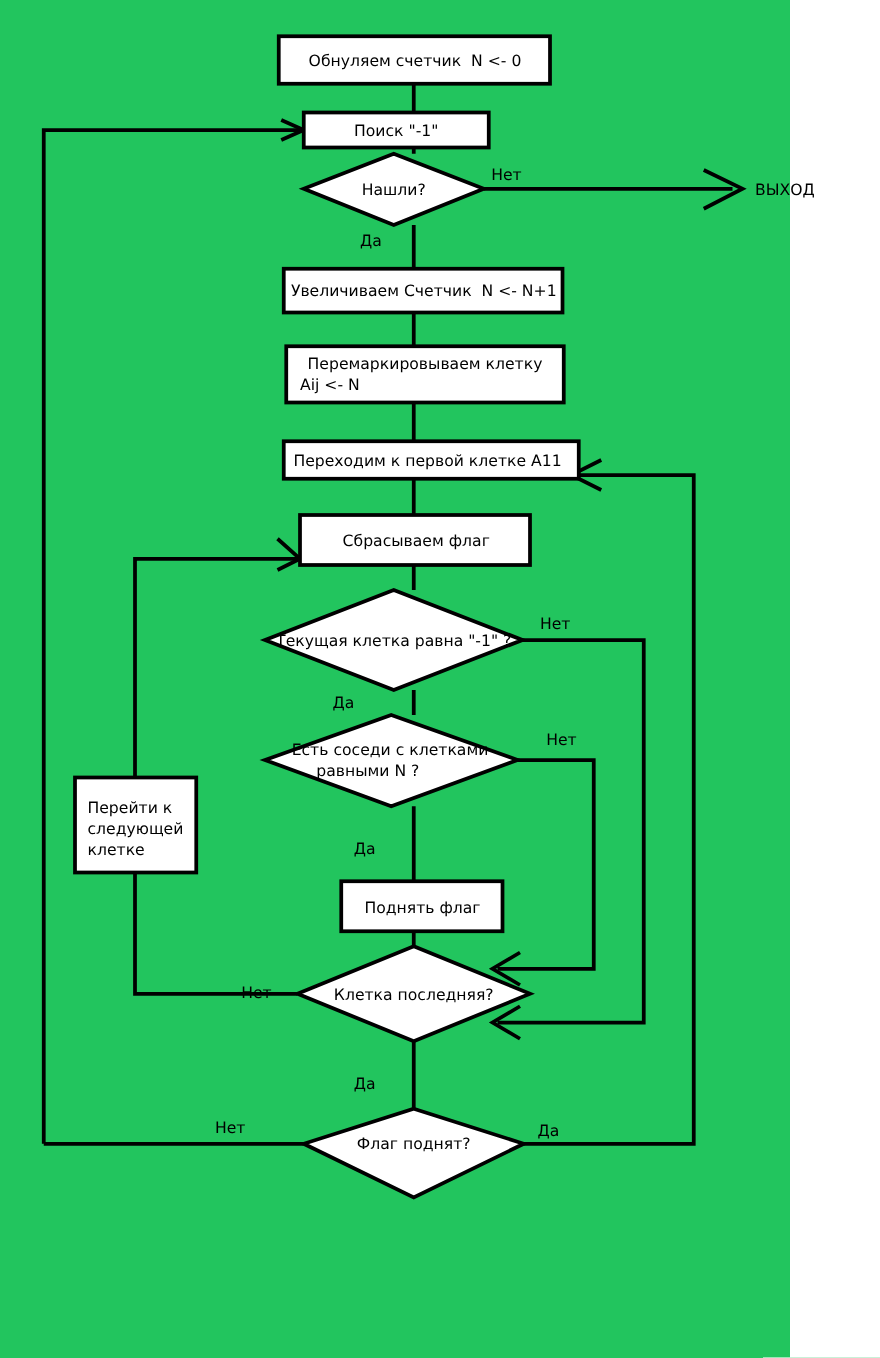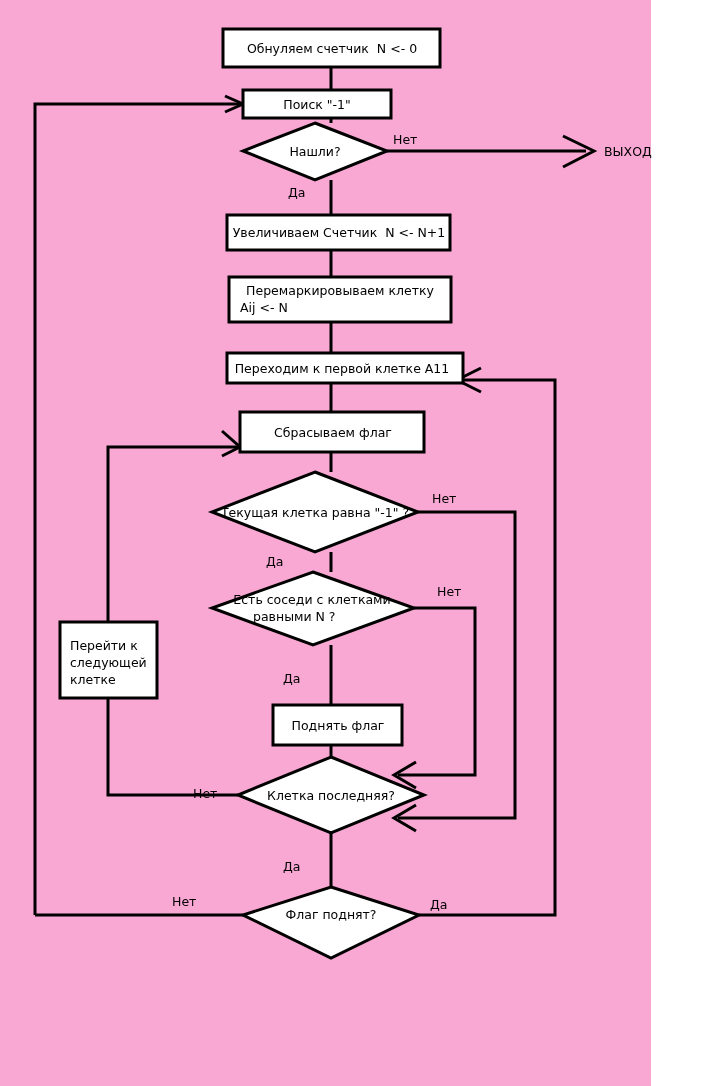--- a/index.html
+++ b/index.html
@@ -10,22 +10,21 @@
   body {
     width: 704px;
     height: 1086px;
     font-family: "DejaVu Sans", sans-serif;
     overflow: hidden;
   }
   #flowchart-root {
     position: relative;
     width: 632px;
     height: 1086px;
-    background: #f9a8d4;
-    padding-left: 19px;
+    background: #22c55e;
   }
   svg#flow-svg {
     position: absolute;
     top: 0;
     left: 0;
     width: 704px;
     height: 1086px;
     display: block;
   }
   .shape-stroke {

